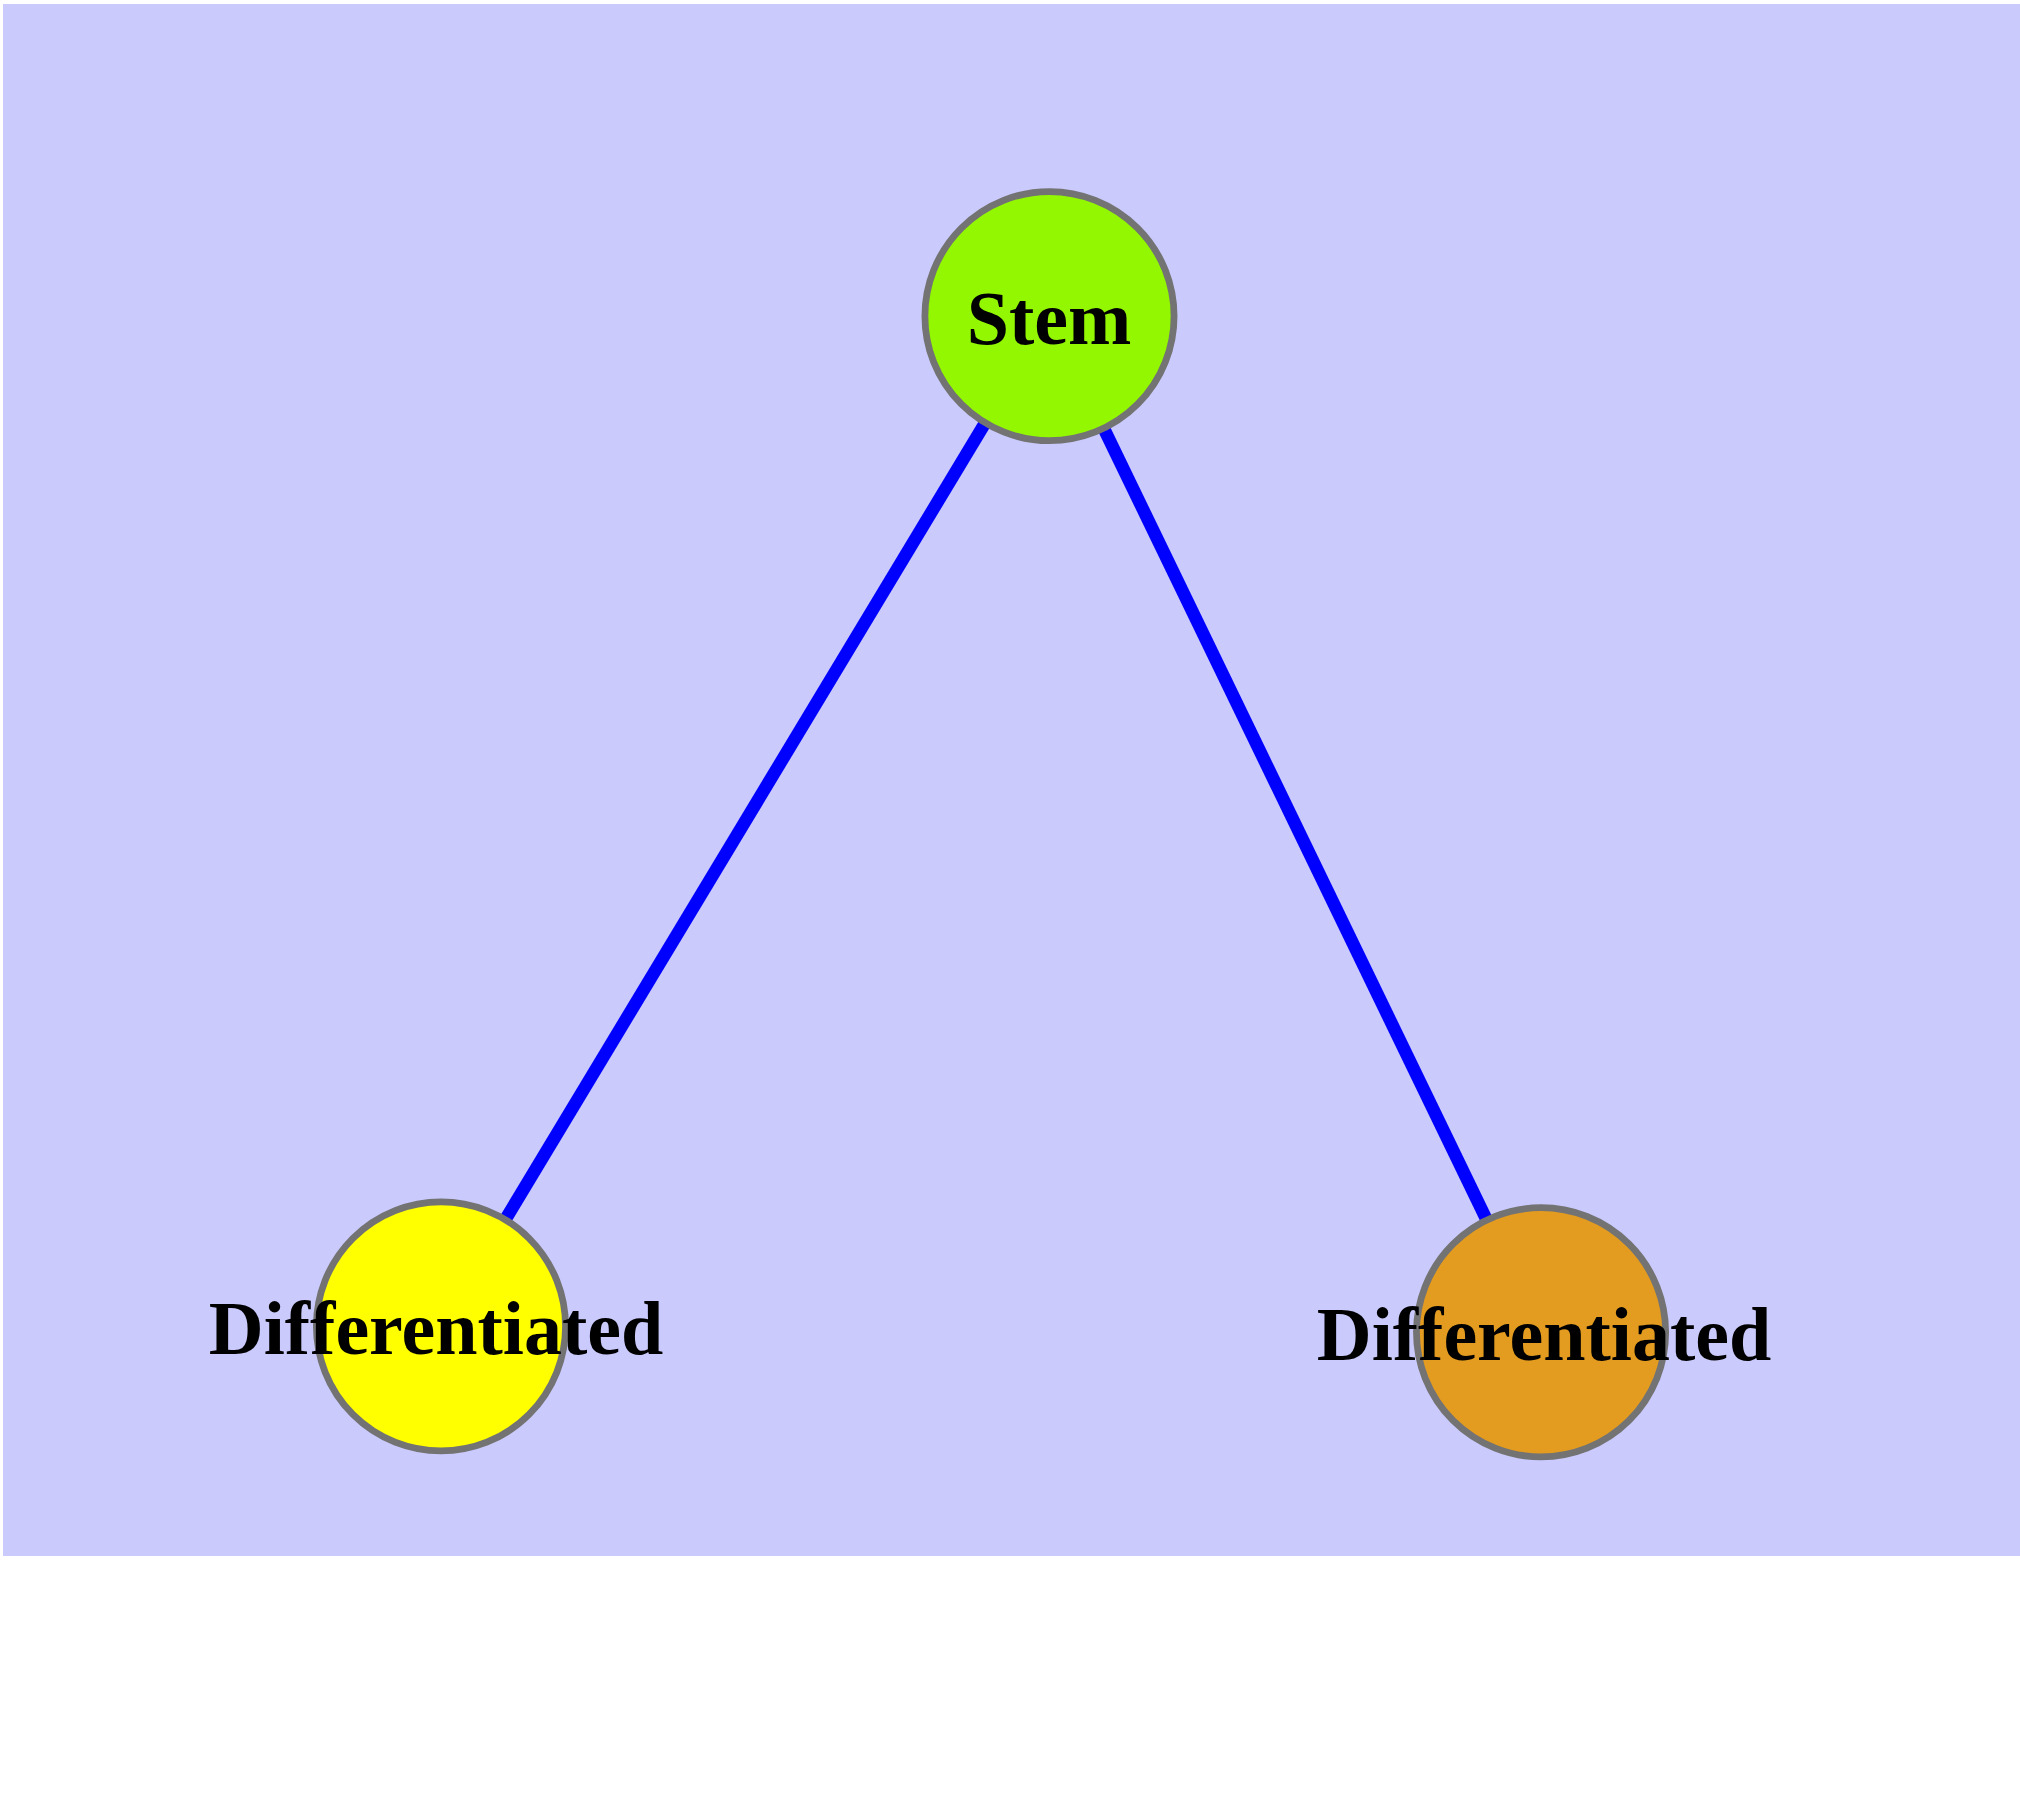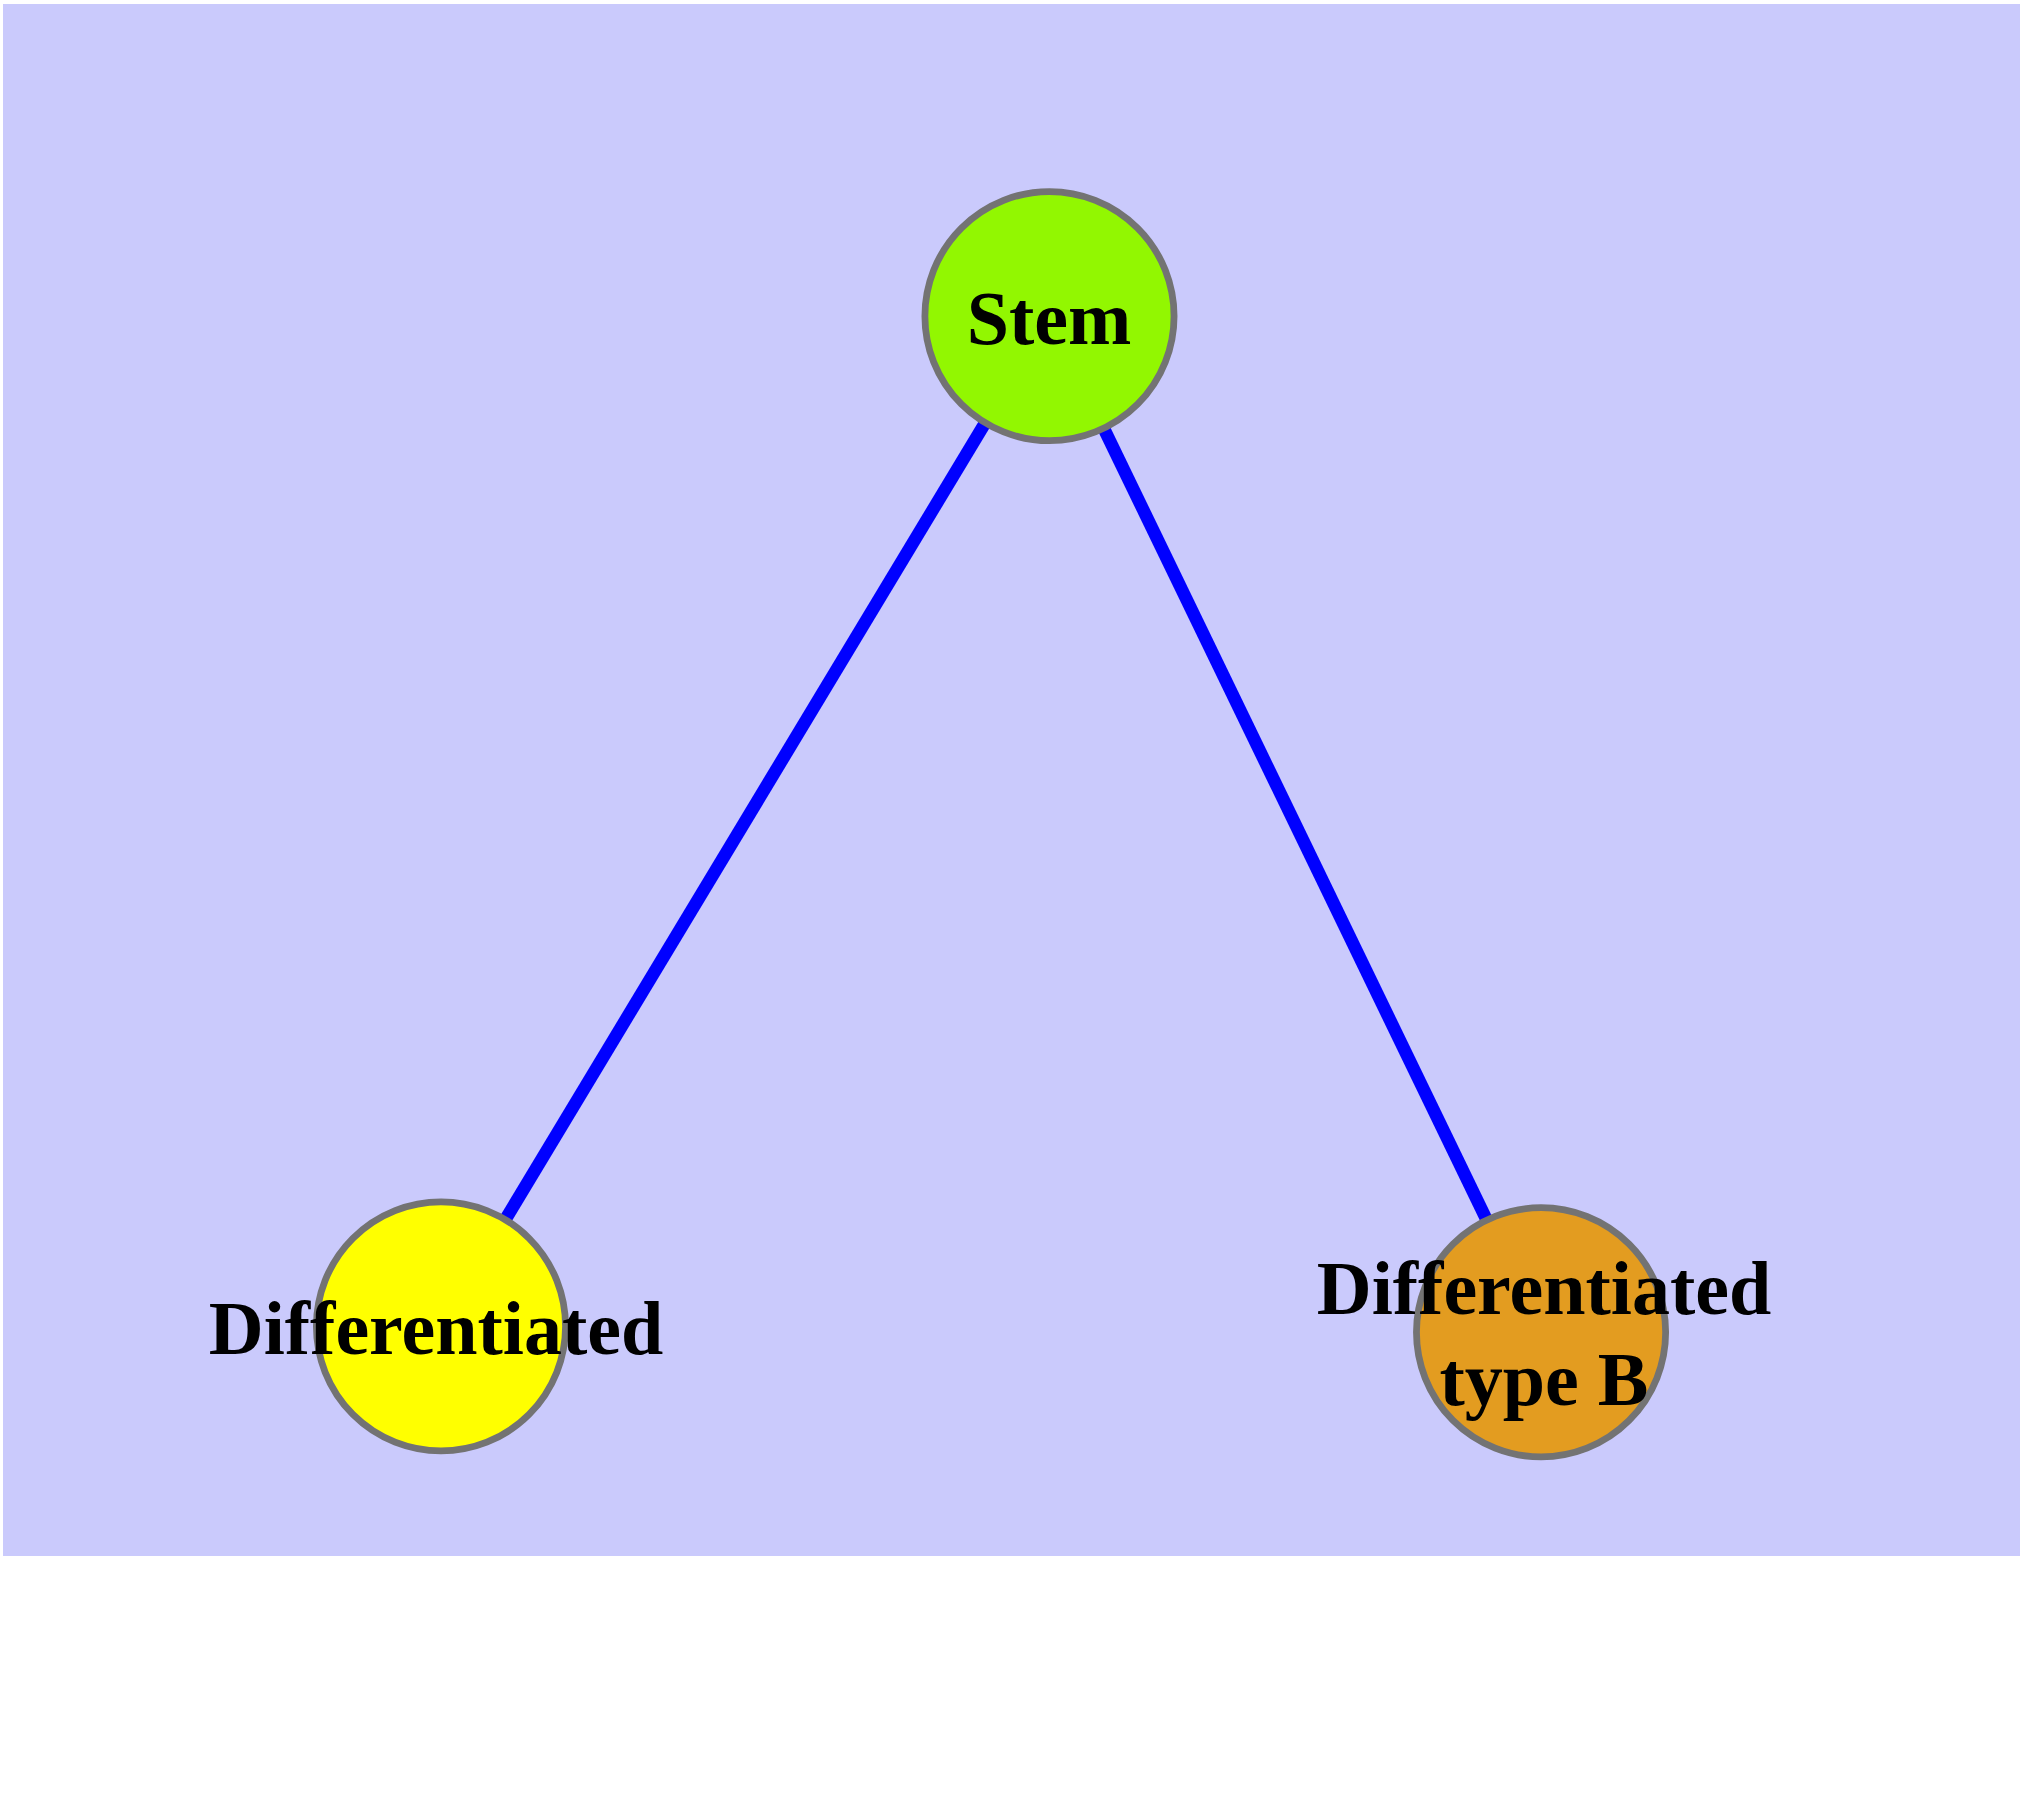--- a/index.html
+++ b/index.html
@@ -66,17 +66,16 @@
   <div class="node-label" style="left: 1049px; top: 318px; color: rgb(0, 0, 0);">
     <span class="line">Stem</span>
   </div>
 
   <div class="node-label" style="left: 436px; top: 1328px; color: rgb(0, 0, 0);">
     <span class="line">Differentiated</span>
   </div>
 
   <div class="node-label" style="left: 1544px; top: 1334px; color: rgb(0, 0, 0);">
     <span class="line">Differentiated</span>
-    <span class="line">type B</span>
   </div>
 
 </div>
 
 
 </body></html>

